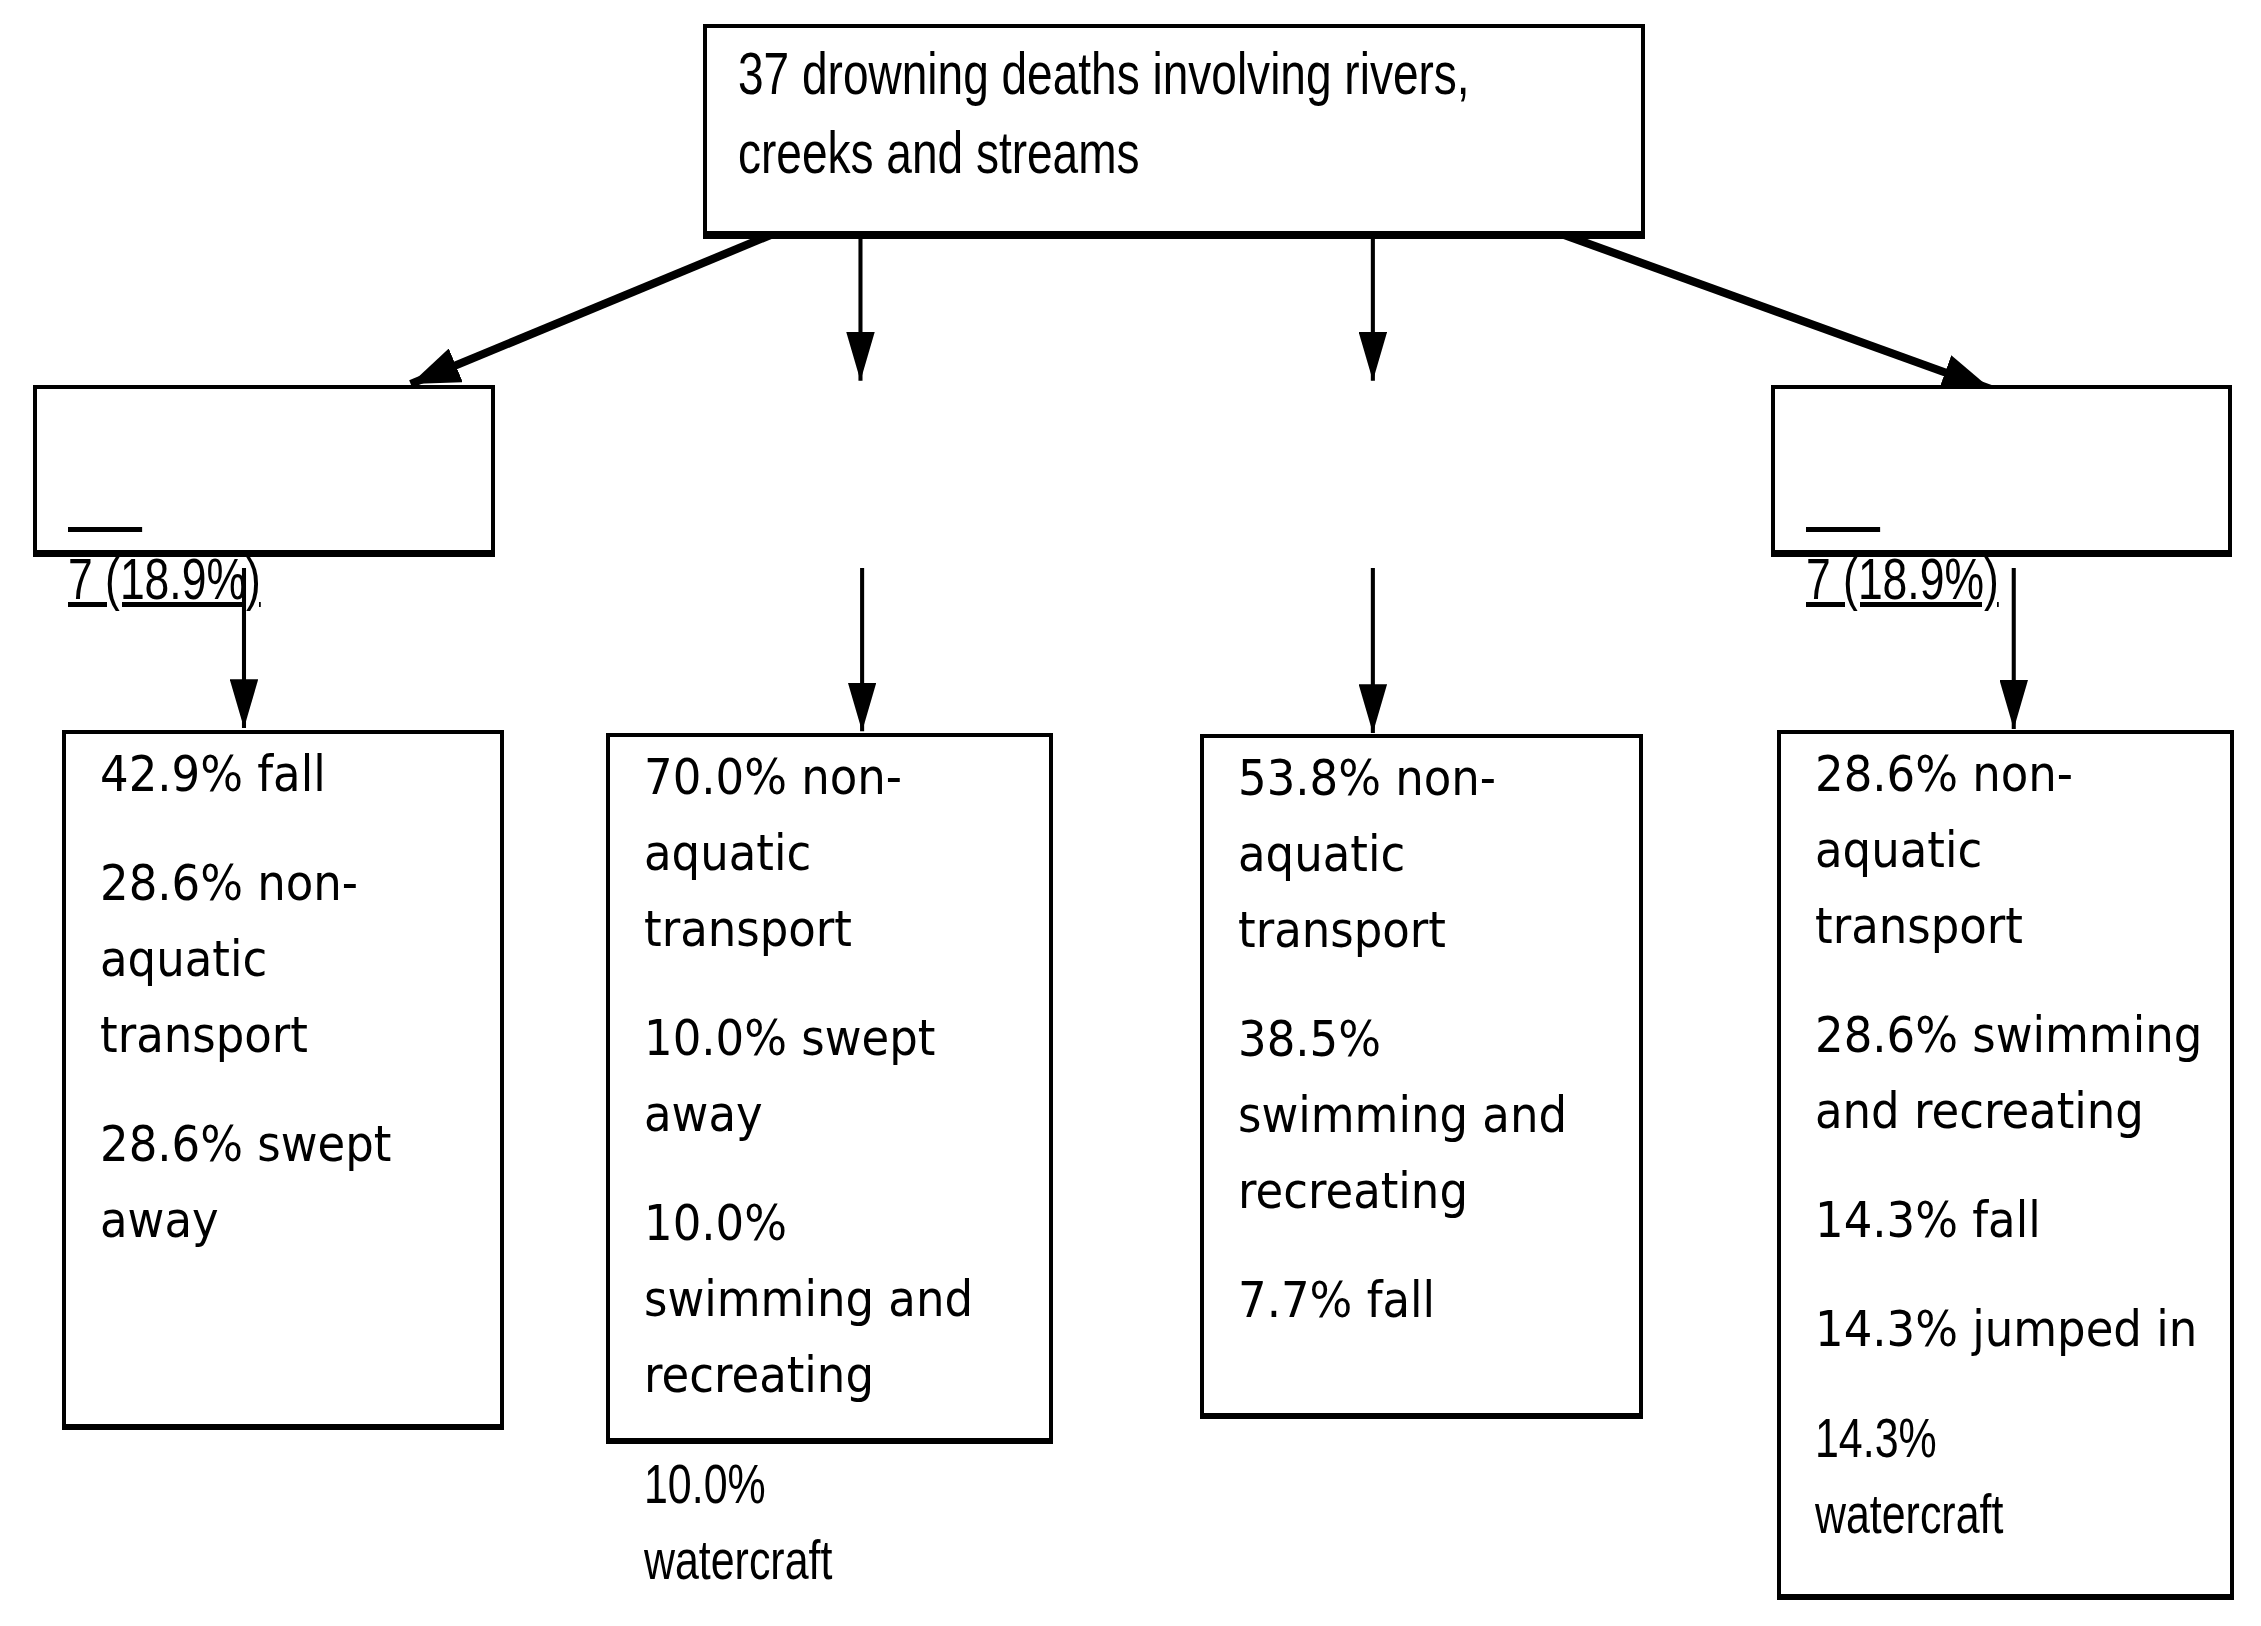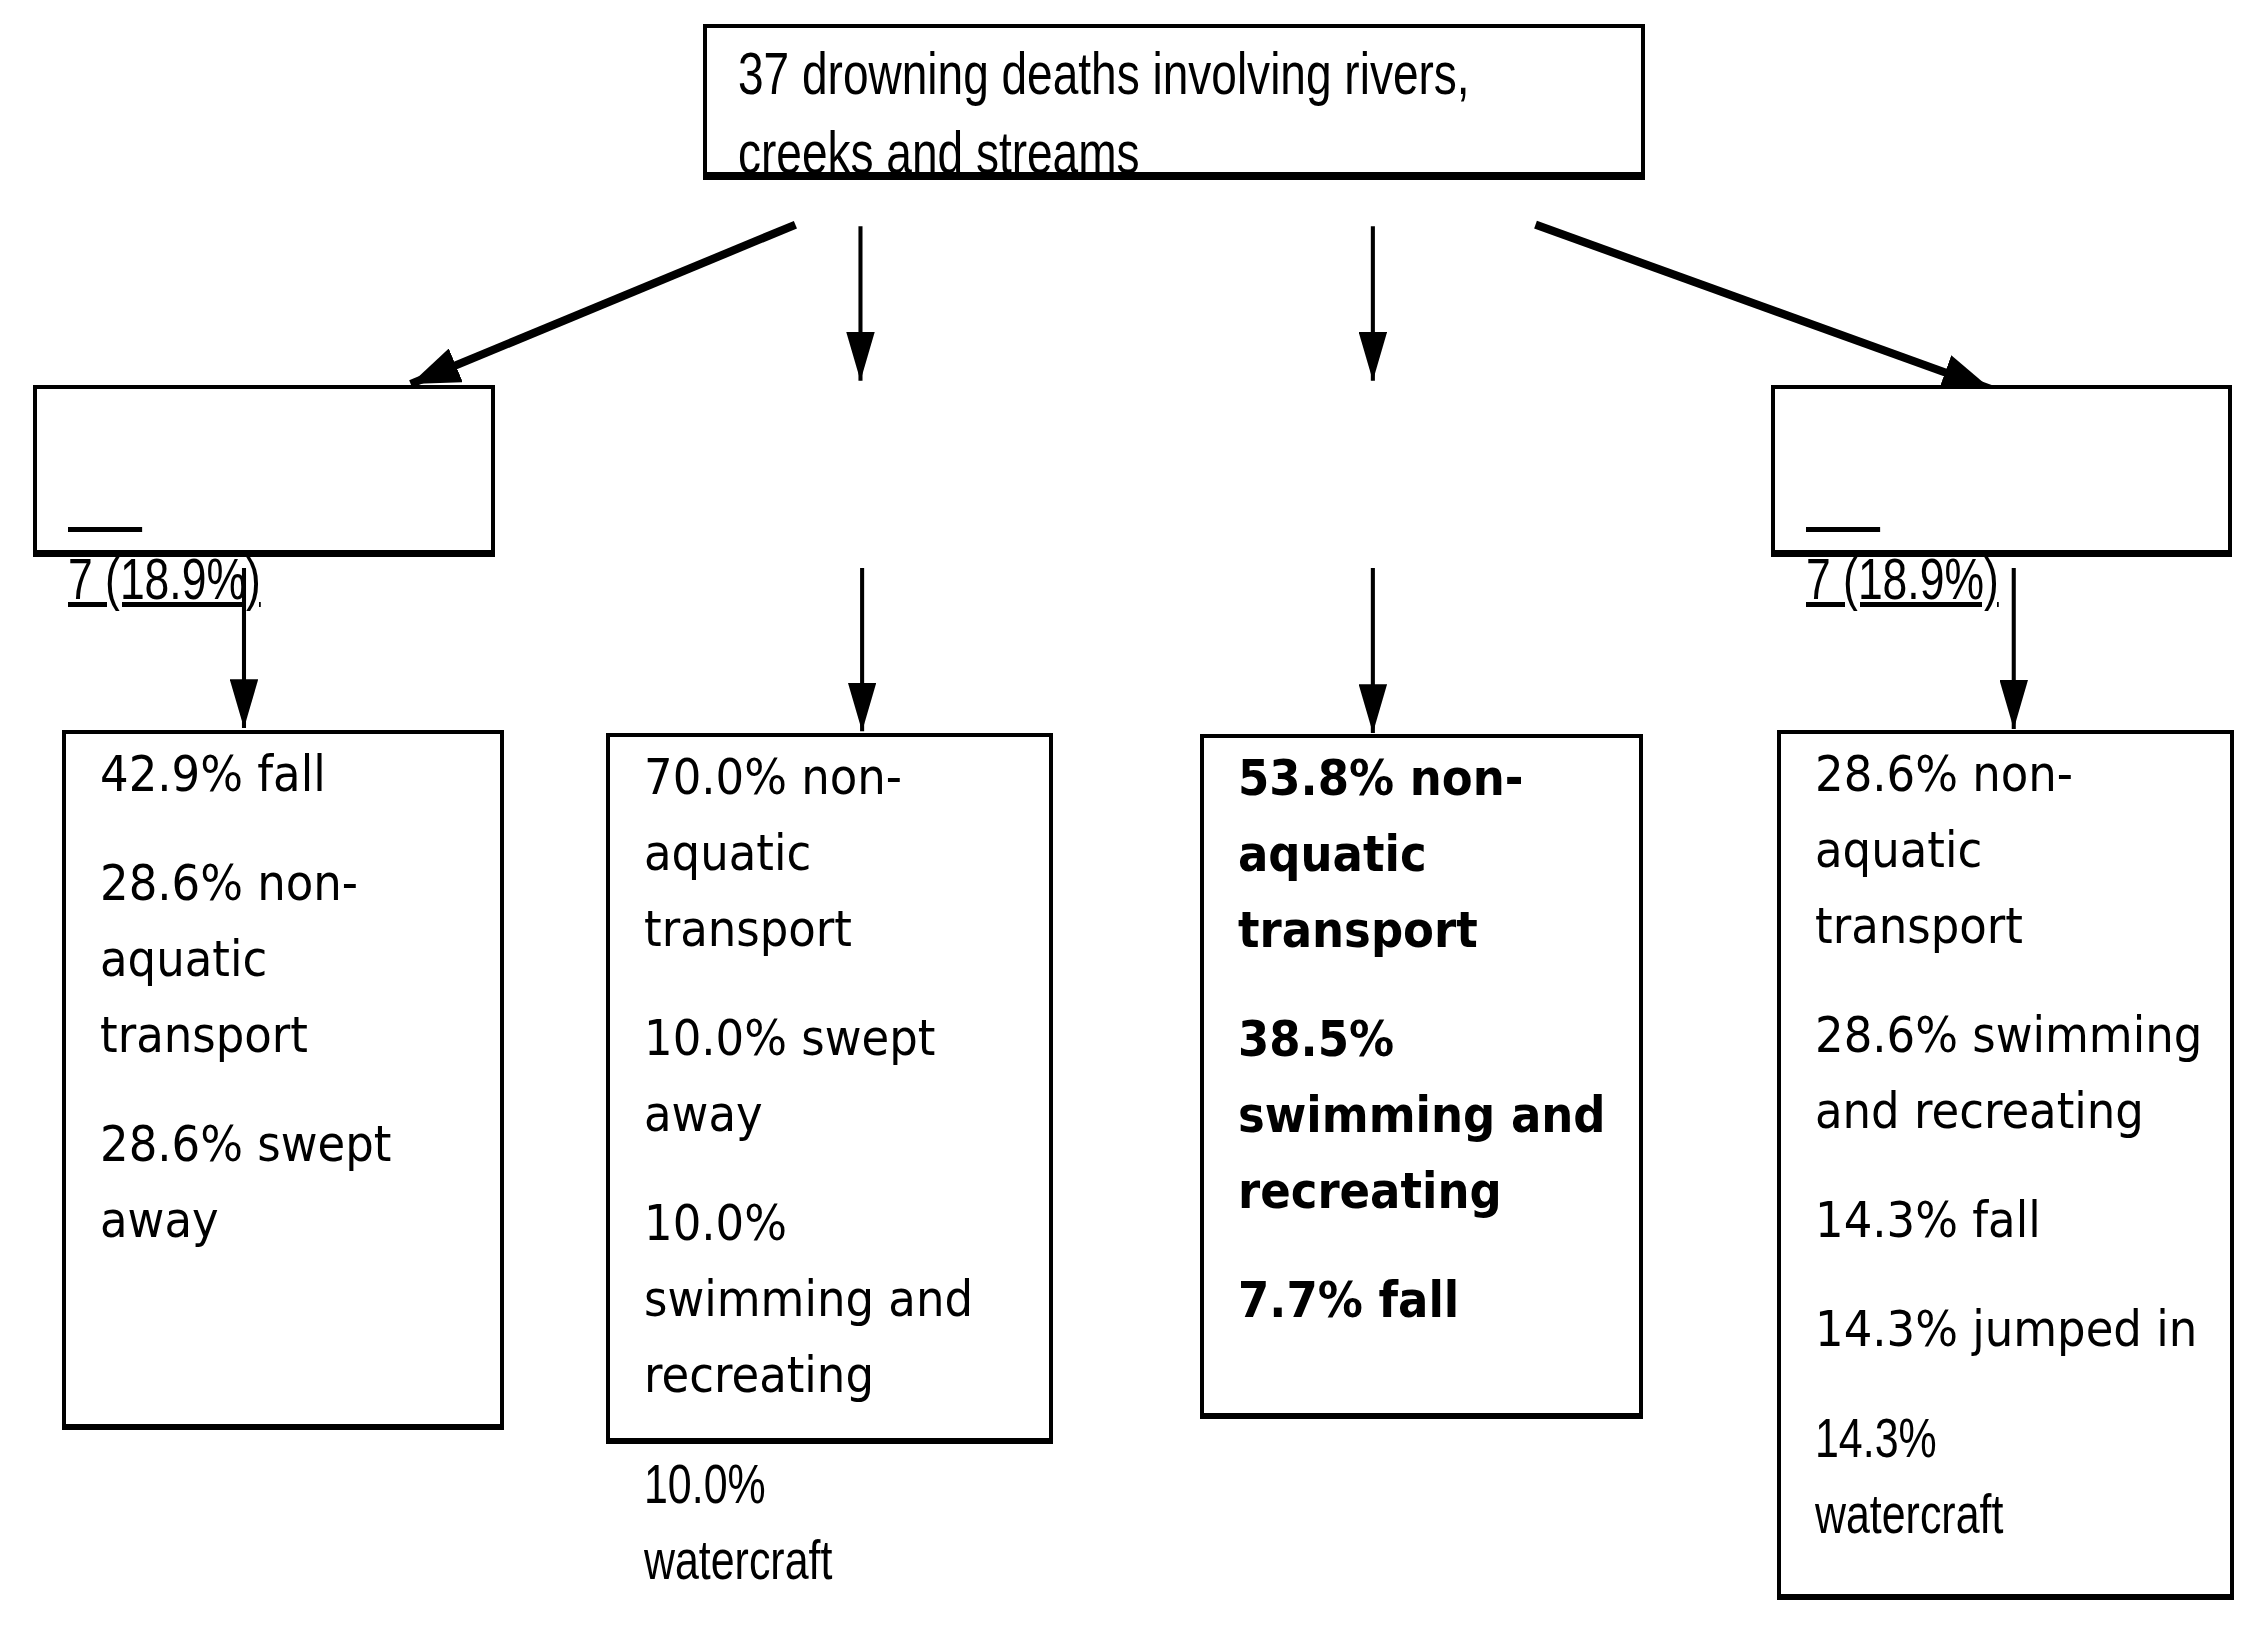--- a/index.html
+++ b/index.html
@@ -25,21 +25,21 @@
     box-sizing:border-box;
   }
   
   .nar{
     font-family:"Liberation Sans",sans-serif;
     transform:scaleX(0.78);
     transform-origin:0 0;
     white-space:pre;
   }
   .root-box{
-    left:703px;top:24.4px;width:942px;height:156px;
+    left:703px;top:24.4px;width:942px;height:215px;
     border-width:4.9px 4.9px 8.1px 4.9px;
     padding:6.5px 0 0 31px;
   }
   .root-text{
     font-size:59px;
     line-height:79px;
   }
   .age-box{
     top:385px;width:462px;height:172px;
     border-width:4.1px 4.1px 7.3px 4.1px;
@@ -54,21 +54,21 @@
     font-size:57px;
     line-height:75px;
   }
   .out-box{
     border-width:4.9px 4.1px 6.5px 4.1px;
     padding:1.6px 0 0 34px;
     font-family:"DejaVu Sans",sans-serif;
   }
   .out-box.b0{left:62px;  top:730px;width:442px;height:700px;}
   .out-box.b1{left:606px; top:733px;width:447px;height:711px;}
-  .out-box.b2{left:1200px;top:734px;width:443px;height:685px;font-weight:bold;}
+  .out-box.b2{left:1200px;top:734px;width:443px;height:685px;}
   .out-box.b3{left:1777px;top:730px;width:457px;height:870px;}
   .para{
     font-size:50px;
     line-height:76px;
     margin:0 0 33px 0;
     white-space:pre;
     transform:scaleX(0.90);
     transform-origin:0 0;
   }
   .para-narrow{

